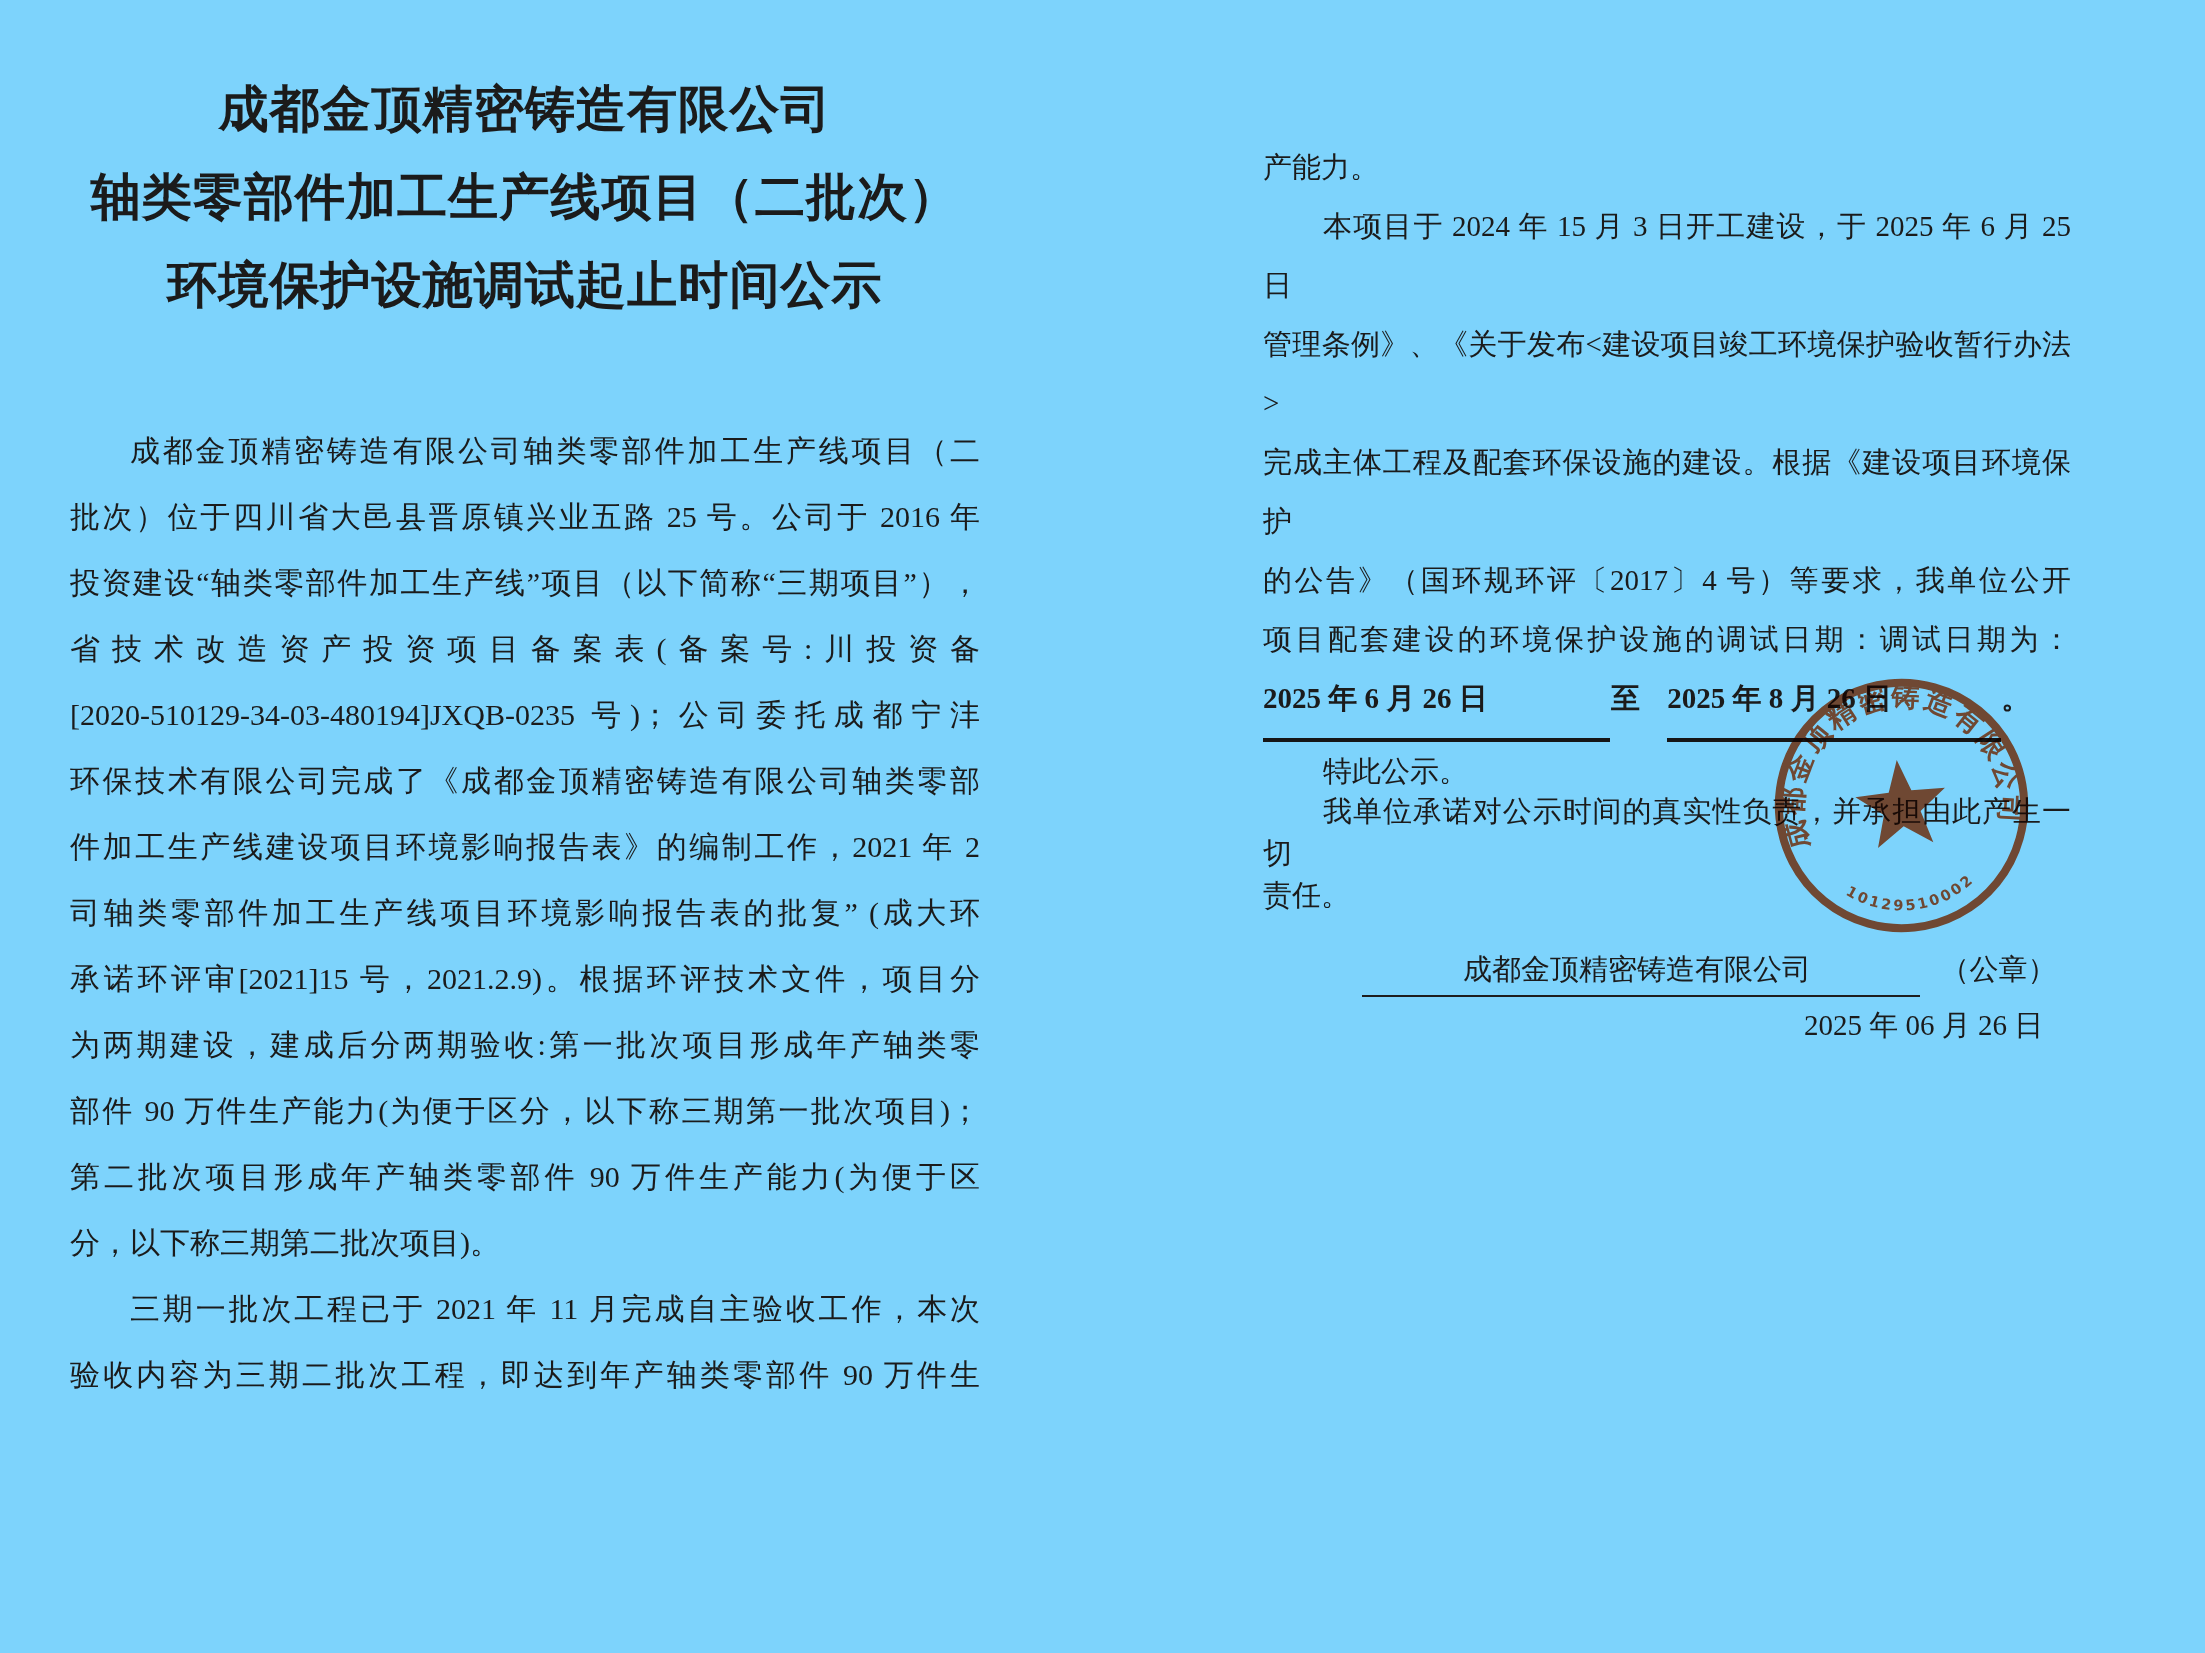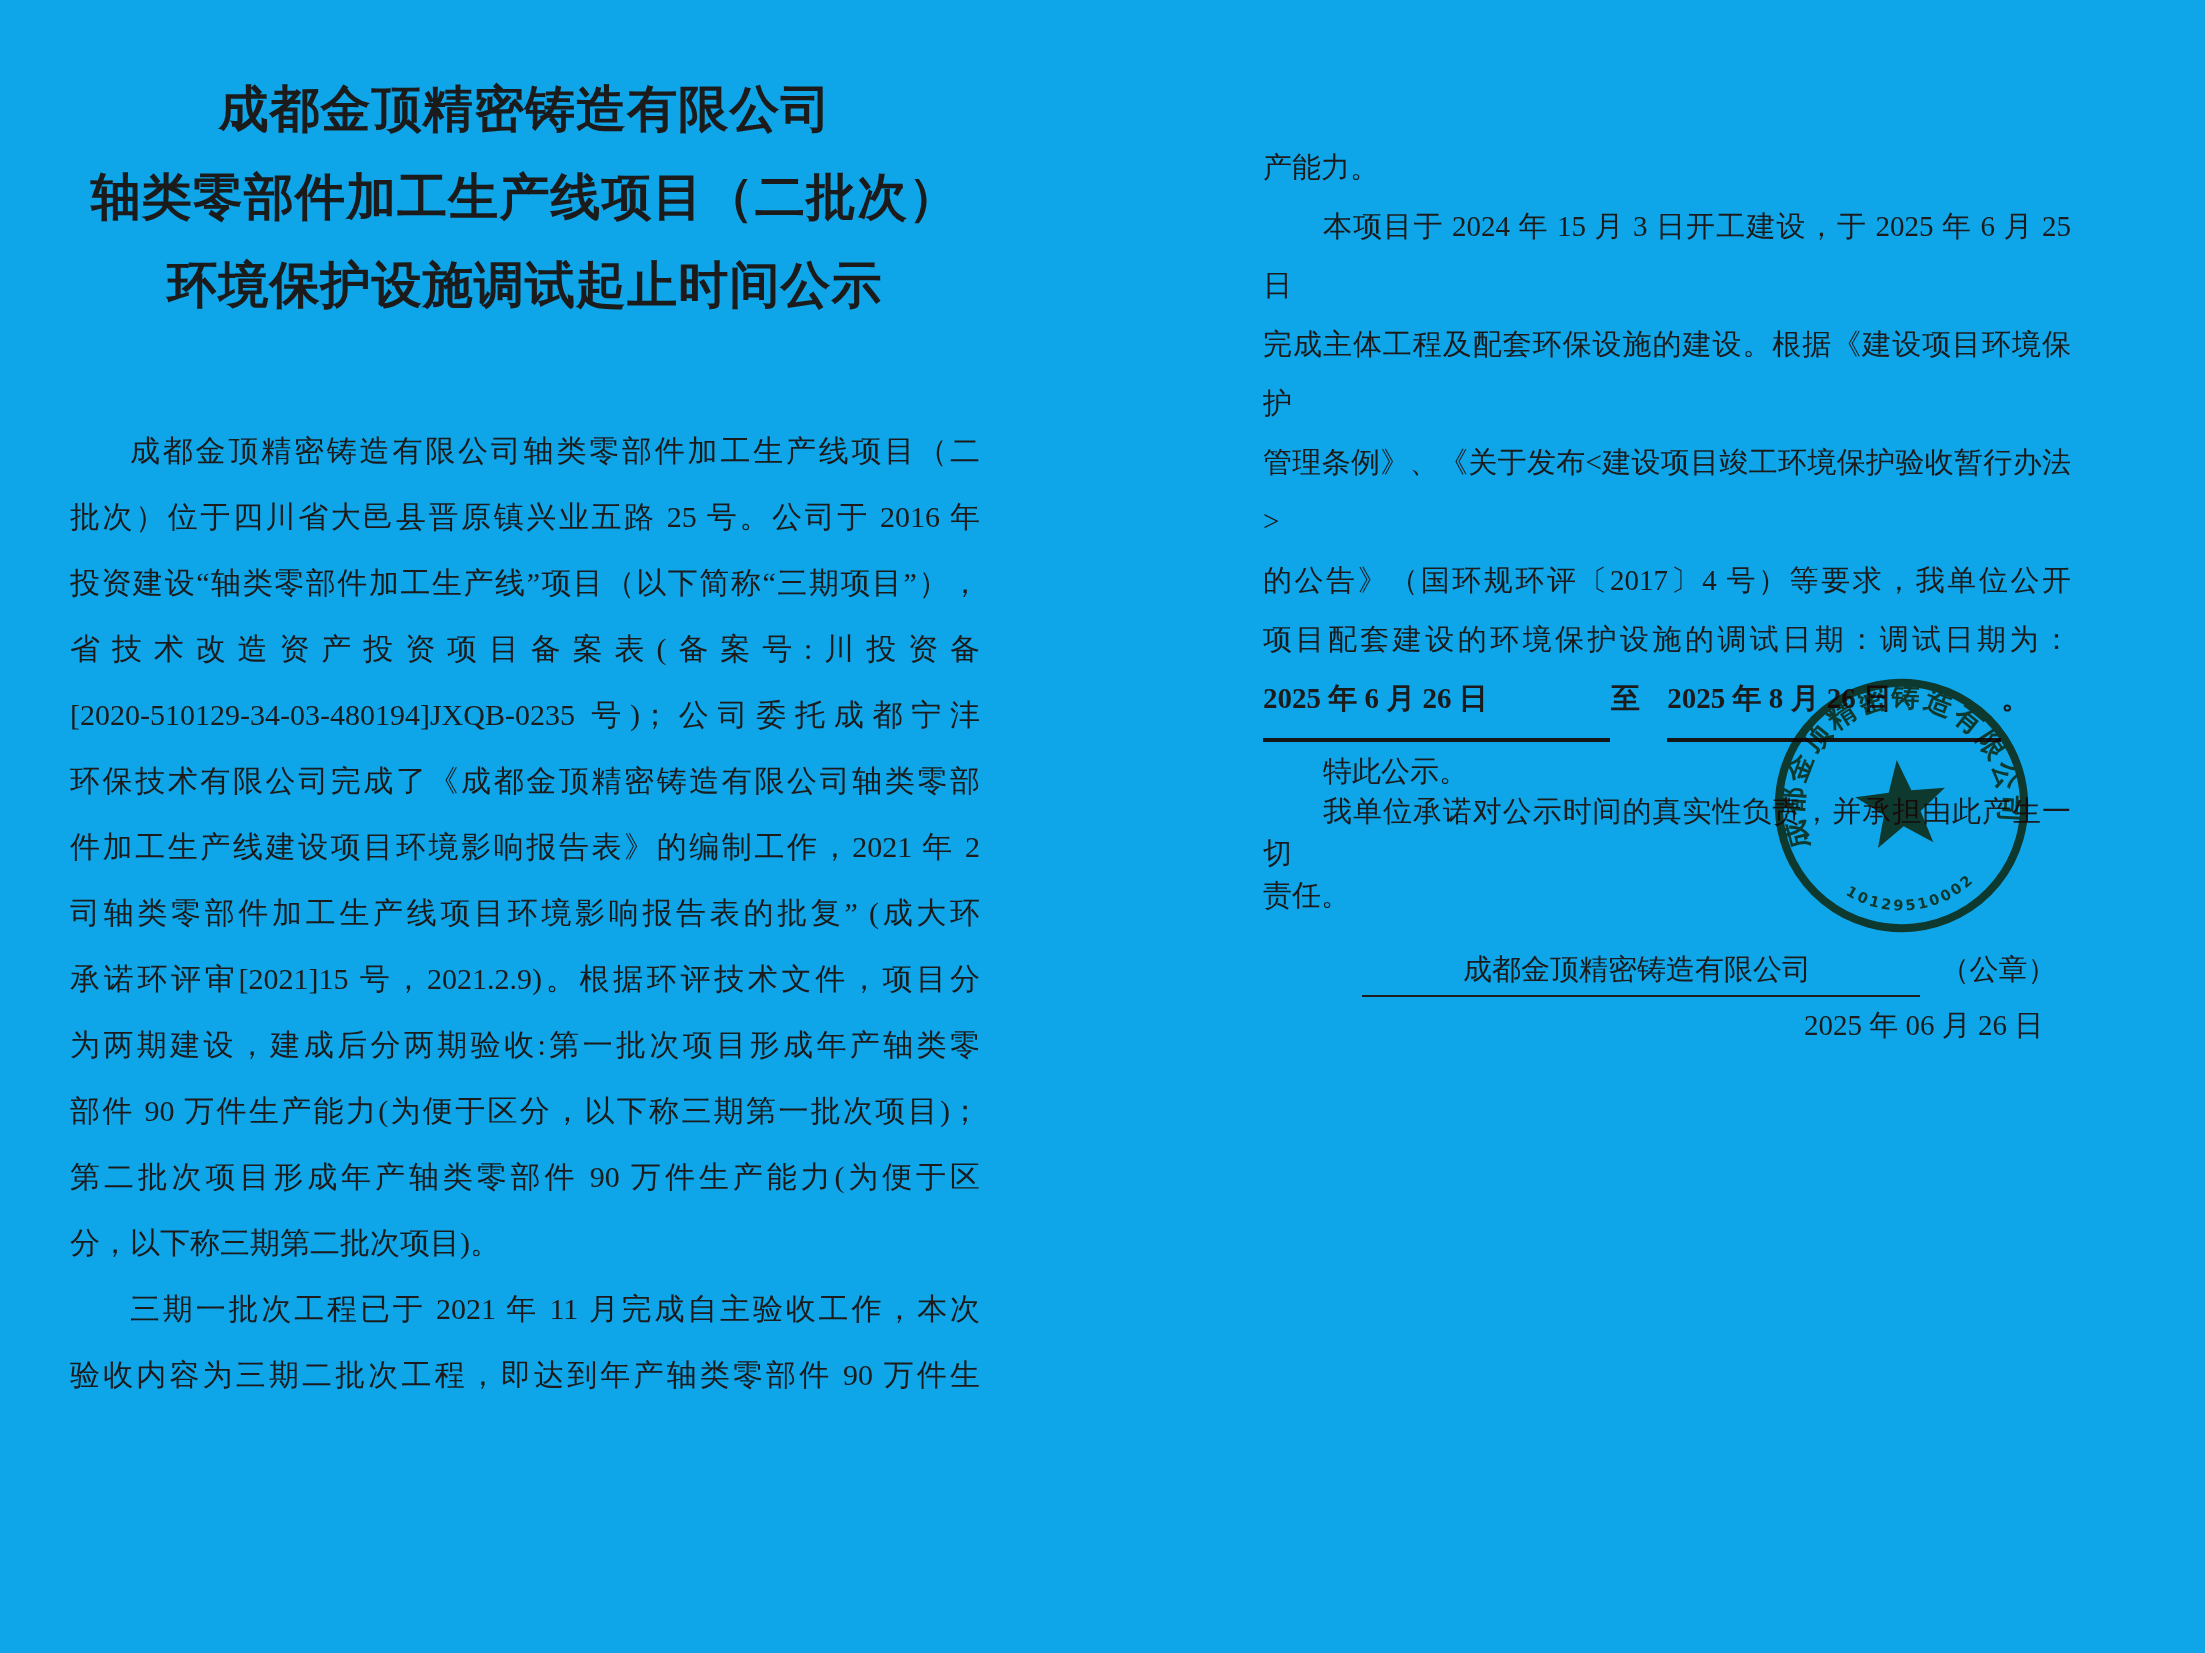--- a/index.html
+++ b/index.html
@@ -3,21 +3,21 @@
 <meta charset="utf-8">
 <style>
   html,body{margin:0;padding:0;}
   body{
     width:2205px;height:1654px;overflow:hidden;
     background:#fbfbf8;
     font-family:"Liberation Serif","DejaVu Serif",serif;
     color:#1b1b1b;
     position:relative;
   }
-  #page{position:absolute;inset:0;background:#0ea5e9;}
+  #page{position:absolute;inset:0;background:#7dd3fc;}
 
   
   .left-col{position:absolute;left:70px;top:65px;width:910px;}
   .title-line{
     font-size:50px;font-weight:700;line-height:88px;
     text-align:center;letter-spacing:1.1px;white-space:nowrap;
   }
   .left-body{margin-top:89px;font-size:30px;line-height:66px;}
 
   
@@ -97,22 +97,22 @@
       <div class="bl">第二批次项目形成年产轴类零部件 90 万件生产能力(为便于区</div>
       <div class="bl short">分，以下称三期第二批次项目)。</div>
       <div class="bl ind">三期一批次工程已于 2021 年 11 月完成自主验收工作，本次</div>
       <div class="bl">验收内容为三期二批次工程，即达到年产轴类零部件 90 万件生</div>
     </div>
   </div>
 
   <div class="right-col">
     <div class="bl short">产能力。</div>
     <div class="bl ind">本项目于 2024 年 15 月 3 日开工建设，于 2025 年 6 月 25 日</div>
+    <div class="bl">管理条例》、《关于发布&lt;建设项目竣工环境保护验收暂行办法&gt;</div>
     <div class="bl">完成主体工程及配套环保设施的建设。根据《建设项目环境保护</div>
-    <div class="bl">管理条例》、《关于发布&lt;建设项目竣工环境保护验收暂行办法&gt;</div>
     <div class="bl">的公告》（国环规环评〔2017〕4 号）等要求，我单位公开</div>
     <div class="bl">项目配套建设的环境保护设施的调试日期：调试日期为：</div>
 
     <div class="dates-line">
       <span class="du first">2025 年 6 月 26 日</span><span class="zhi">至</span><span class="du second">2025 年 8 月 26 日</span><span>。</span>
     </div>
 
     <div class="bl ind short">特此公示。</div>
 
     <div class="bl ind tight m-up">我单位承诺对公示时间的真实性负责，并承担由此产生一切</div>

